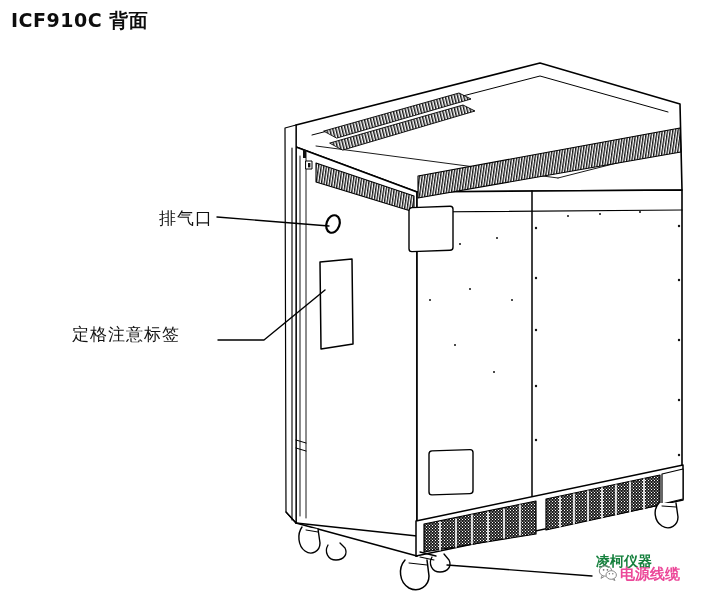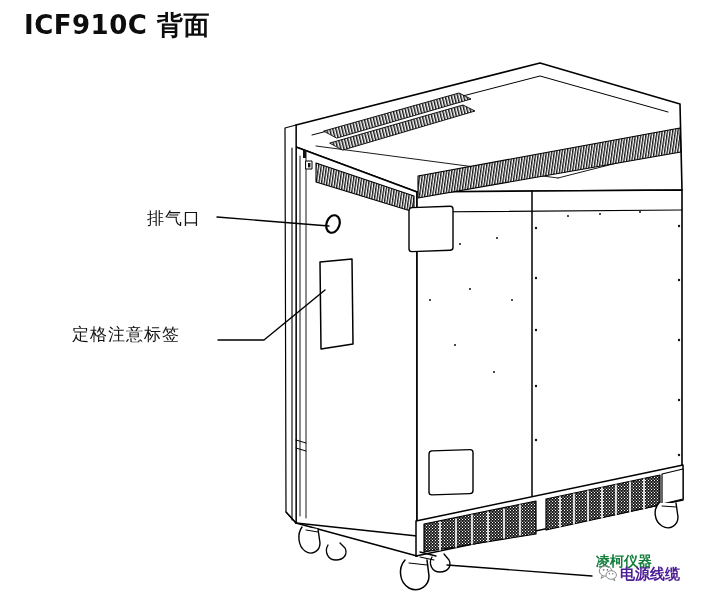--- a/index.html
+++ b/index.html
@@ -5,51 +5,51 @@
   html,body{margin:0;padding:0;background:#ffffff;}
   body{
     width:722px;height:612px;position:relative;overflow:hidden;
     font-family:"DejaVu Sans","Liberation Sans",sans-serif;
     color:#111;
   }
   #page{position:absolute;inset:0;}
 
   
   #title{
-    position:absolute;left:24px;top:8px;
-    font-size:26px;font-weight:bold;letter-spacing:.5px;
+    position:absolute;left:11px;top:8px;
+    font-size:19px;font-weight:bold;letter-spacing:.5px;
     color:#0d0d0d;white-space:nowrap;
   }
 
   
   #drawing{position:absolute;left:0;top:0;width:722px;height:612px;}
 
   
   .callout{
     position:absolute;font-size:17px;color:#111;white-space:nowrap;
     letter-spacing:1px;
   }
-  #lbl-exhaust{left:147px;top:207px;}
+  #lbl-exhaust{left:159px;top:207px;}
   #lbl-rating{left:72px;top:323px;text-align:right;}
 
   
   #wm{
     position:absolute;left:596px;top:553px;width:126px;height:34px;
   }
   #wm-light{
     position:absolute;left:0;top:0;width:126px;
     font-size:14px;font-weight:bold;color:#15803d;white-space:nowrap;
     letter-spacing:0px;
   }
   #wm-logo{
     position:absolute;left:2px;top:11px;width:20px;height:17px;
   }
   #wm-dark{
     position:absolute;left:24px;top:12px;
-    font-size:15px;font-weight:bold;color:#4c1d95;white-space:nowrap;
+    font-size:15px;font-weight:bold;color:#ec4899;white-space:nowrap;
   }
 </style>
 </head>
 <body>
 
 <div id="page">
 
   <div id="title">ICF910C 背面</div>
 
   <svg id="drawing" viewBox="0 0 722 612">

